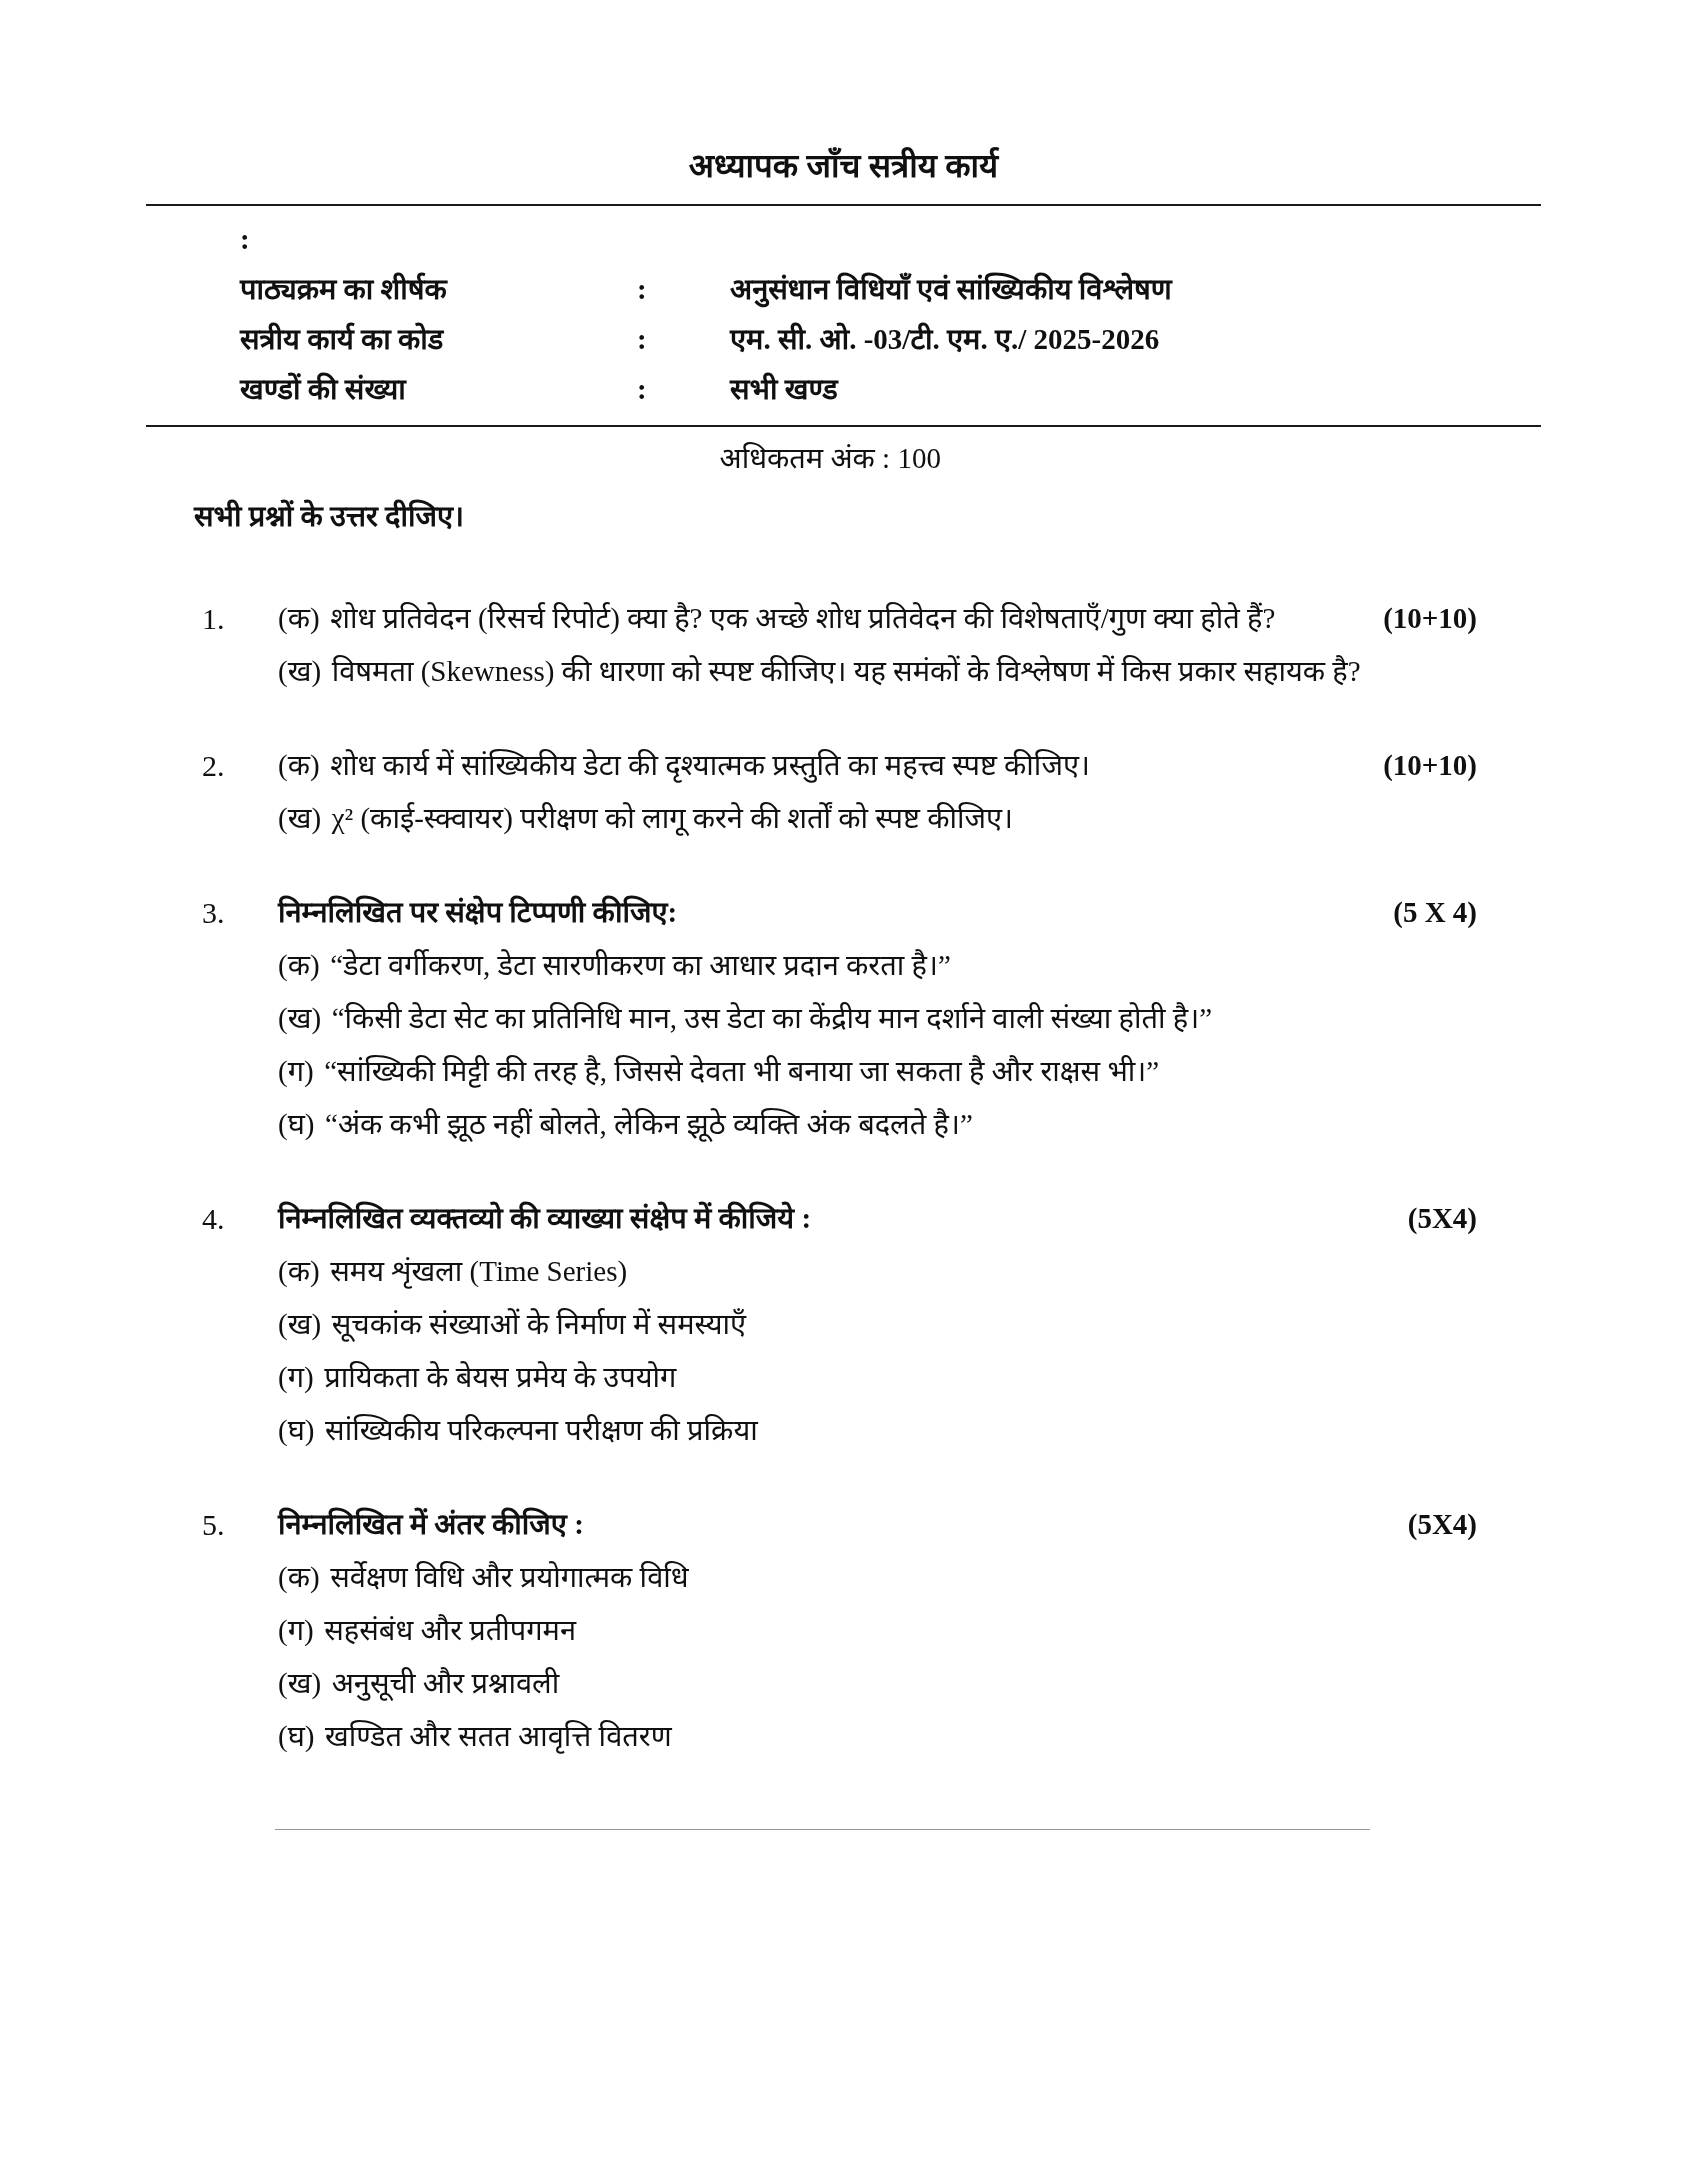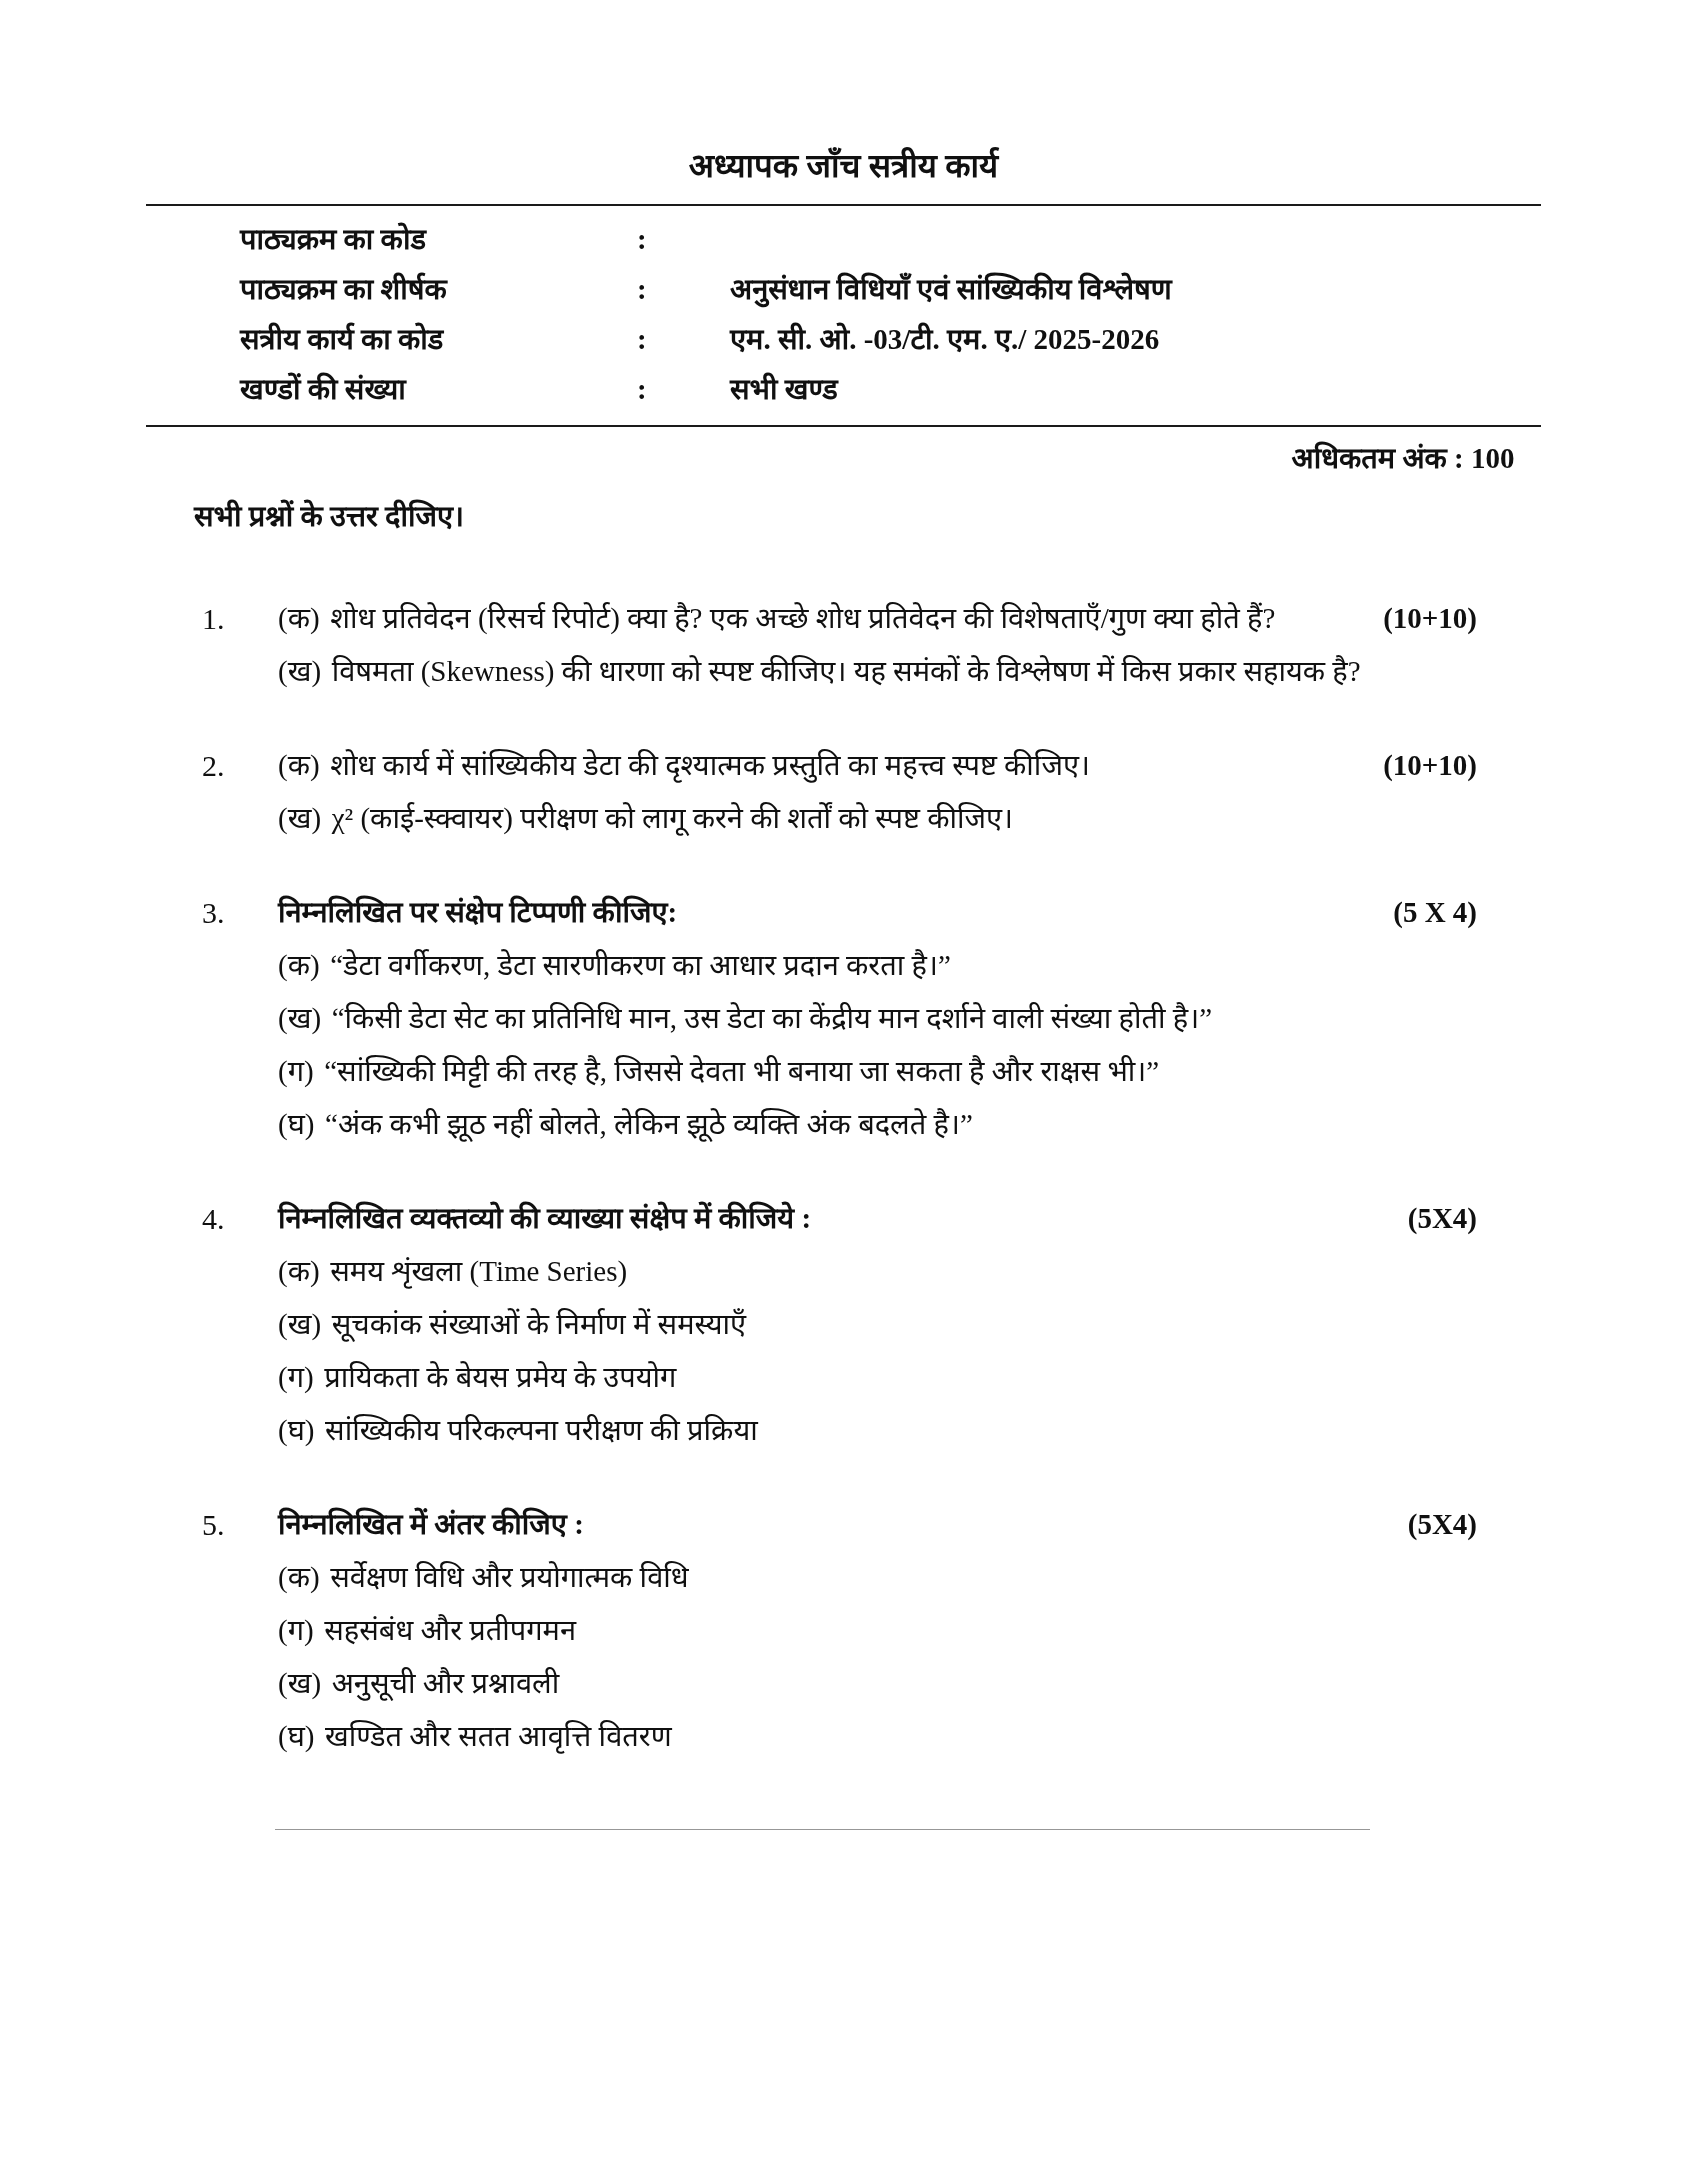--- a/index.html
+++ b/index.html
@@ -28,22 +28,22 @@
   }
   .header-row {
     display: grid;
     grid-template-columns: 397px 93px 1fr;
     padding-left: 94px;
     line-height: 50px;
     font-weight: bold;
   }
   .header-row .colon { text-align: left; }
   .max-marks {
-    text-align: right;
-    font-weight: bold;
+    text-align: center;
+    font-weight: normal;
     margin: 10.6px 26.5px 0 0;
   }
   .instruction {
     font-weight: bold;
     margin-top: 18.5px;
     margin-left: 48px;
   }
   .question {
     display: grid;
     grid-template-columns: 76px 1fr 165px;
@@ -80,21 +80,20 @@
 </style>
 </head>
 <body>
 
 <div class="page">
 
   <div class="title">अध्यापक जाँच सत्रीय कार्य</div>
 
   <div class="header-table">
     <div class="header-row">
-      <span>पाठ्यक्रम का कोड</span>
       <span class="colon">:</span>
     </div>
     <div class="header-row">
       <span>पाठ्यक्रम का शीर्षक</span>
       <span class="colon">:</span>
       <span>अनुसंधान विधियाँ एवं सांख्यिकीय विश्लेषण</span>
     </div>
     <div class="header-row">
       <span>सत्रीय कार्य का कोड</span>
       <span class="colon">:</span>

